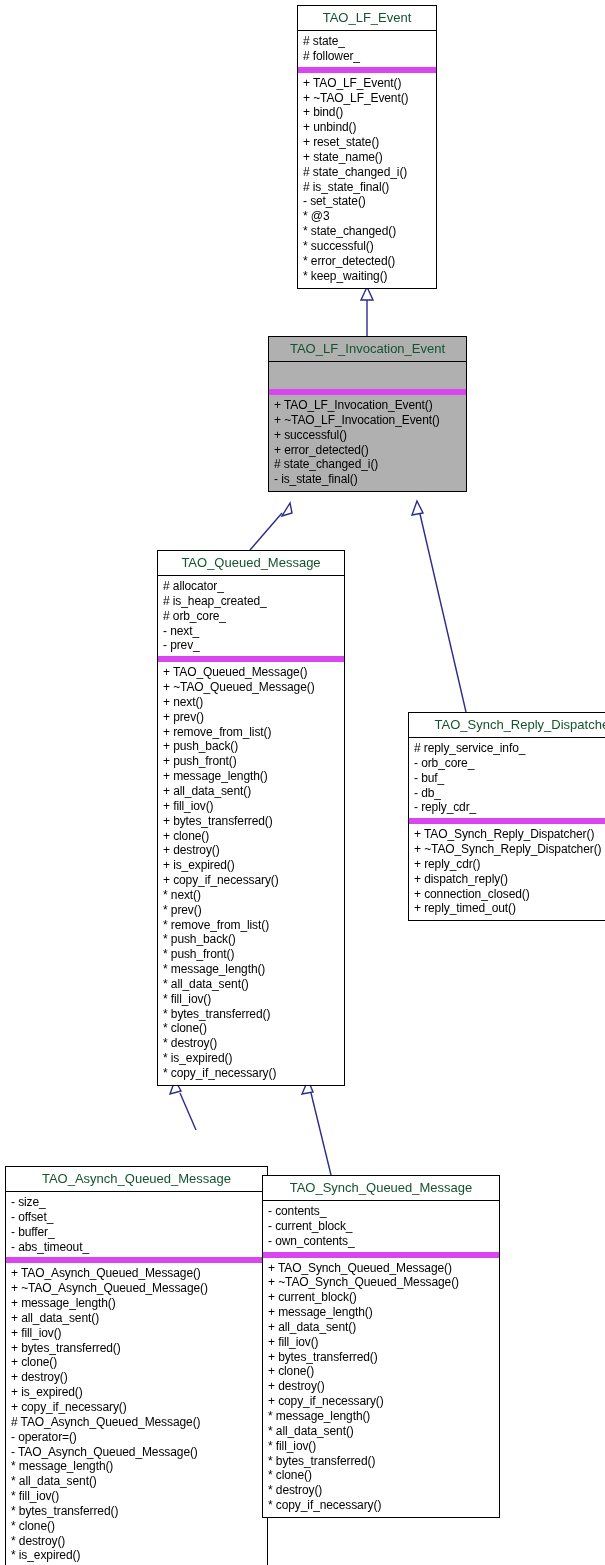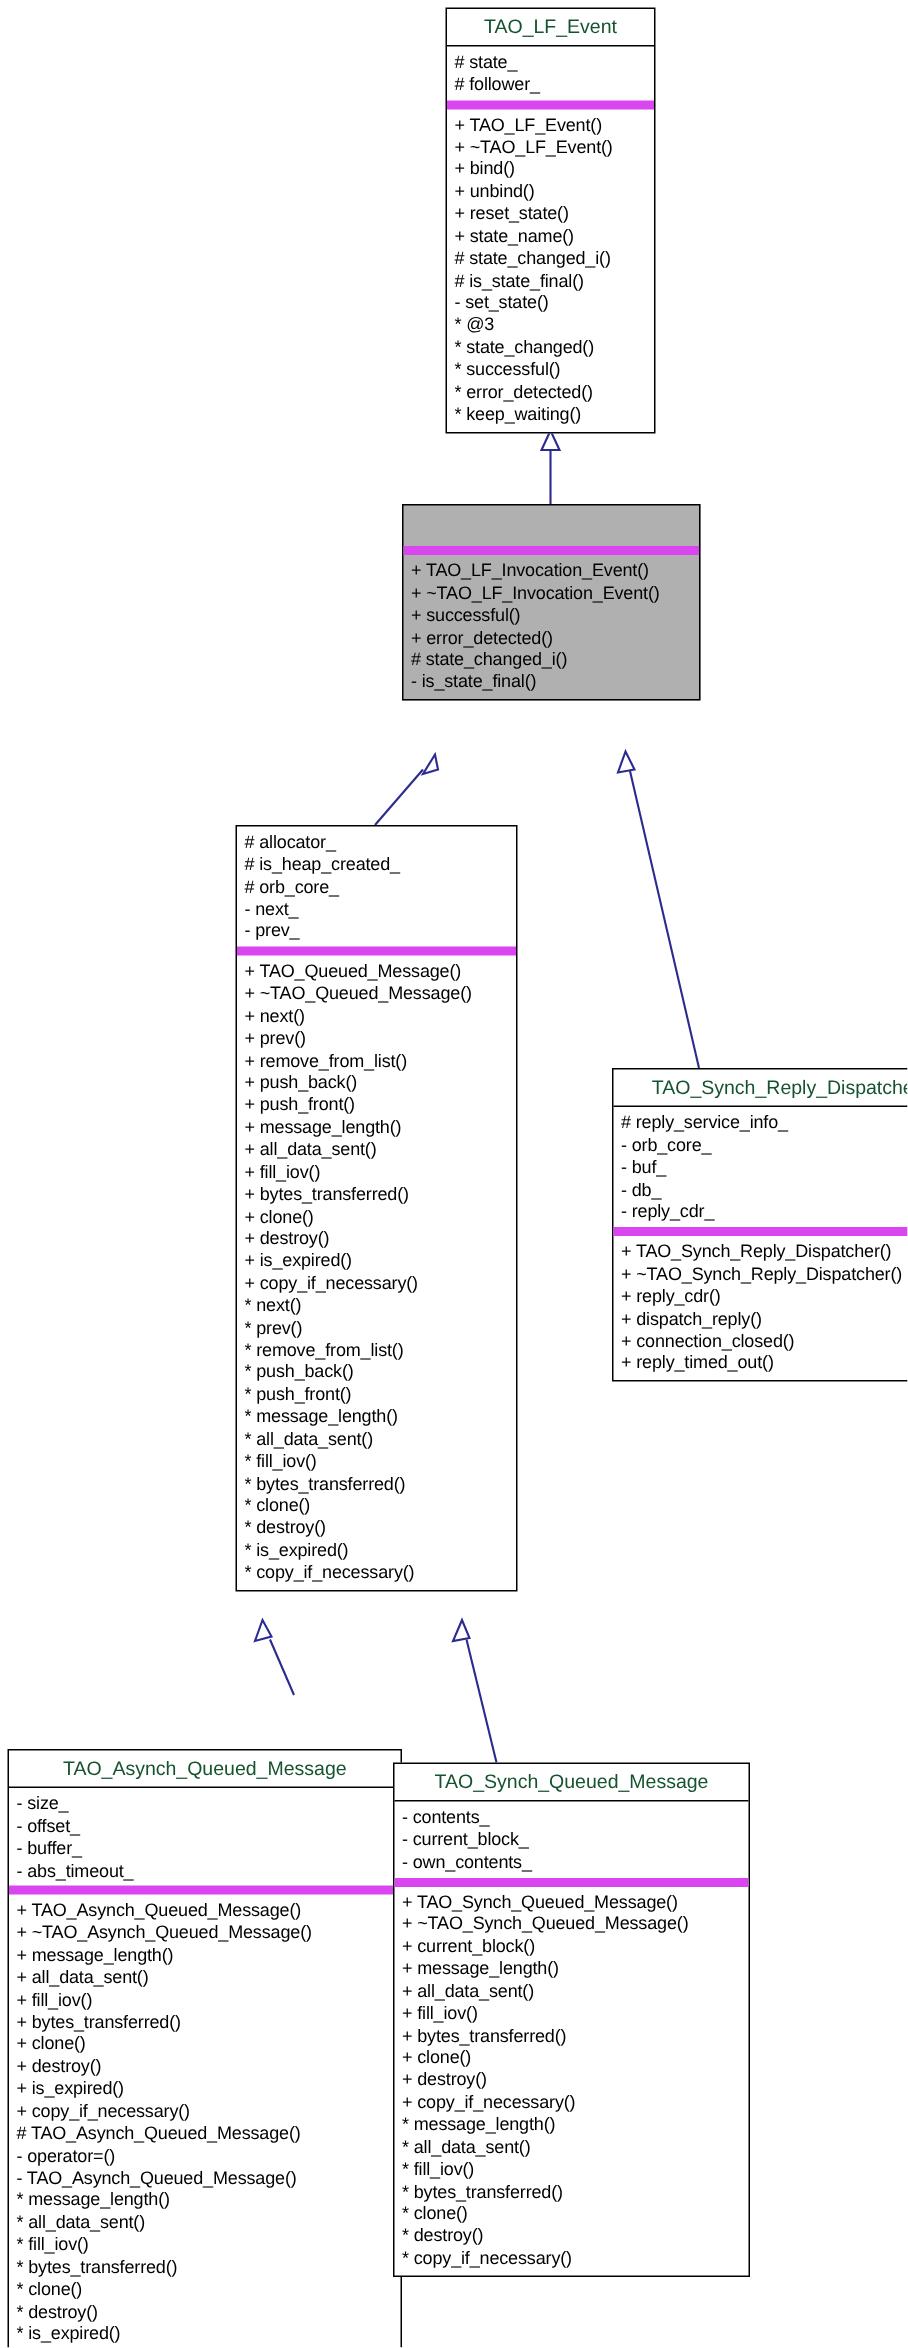--- a/index.html
+++ b/index.html
@@ -114,32 +114,34 @@
       <div class="member">- set_state()</div>
       <div class="member">* @3</div>
       <div class="member">* state_changed()</div>
       <div class="member">* successful()</div>
       <div class="member">* error_detected()</div>
       <div class="member">* keep_waiting()</div>
     </div>
   </div>
 
   <div class="uml-class highlight" style="left:268px; top:336px; width:199px;">
+    <div class="cls-title">TAO_LF_Invocation_Event</div>
     <div class="cls-attrs" style="height:21px;"></div>
     <div class="cls-ops">
       <div class="member">+ TAO_LF_Invocation_Event()</div>
       <div class="member wrap">+ ~TAO_LF_Invocation_Event()</div>
       <div class="member">+ successful()</div>
       <div class="member">+ error_detected()</div>
       <div class="member"># state_changed_i()</div>
       <div class="member">- is_state_final()</div>
     </div>
   </div>
 
   <div class="uml-class" style="left:157px; top:550px; width:188px;">
+    <div class="cls-title">TAO_Queued_Message</div>
     <div class="cls-attrs">
       <div class="member"># allocator_</div>
       <div class="member"># is_heap_created_</div>
       <div class="member"># orb_core_</div>
       <div class="member">- next_</div>
       <div class="member">- prev_</div>
     </div>
     <div class="cls-ops">
       <div class="member">+ TAO_Queued_Message()</div>
       <div class="member">+ ~TAO_Queued_Message()</div>

